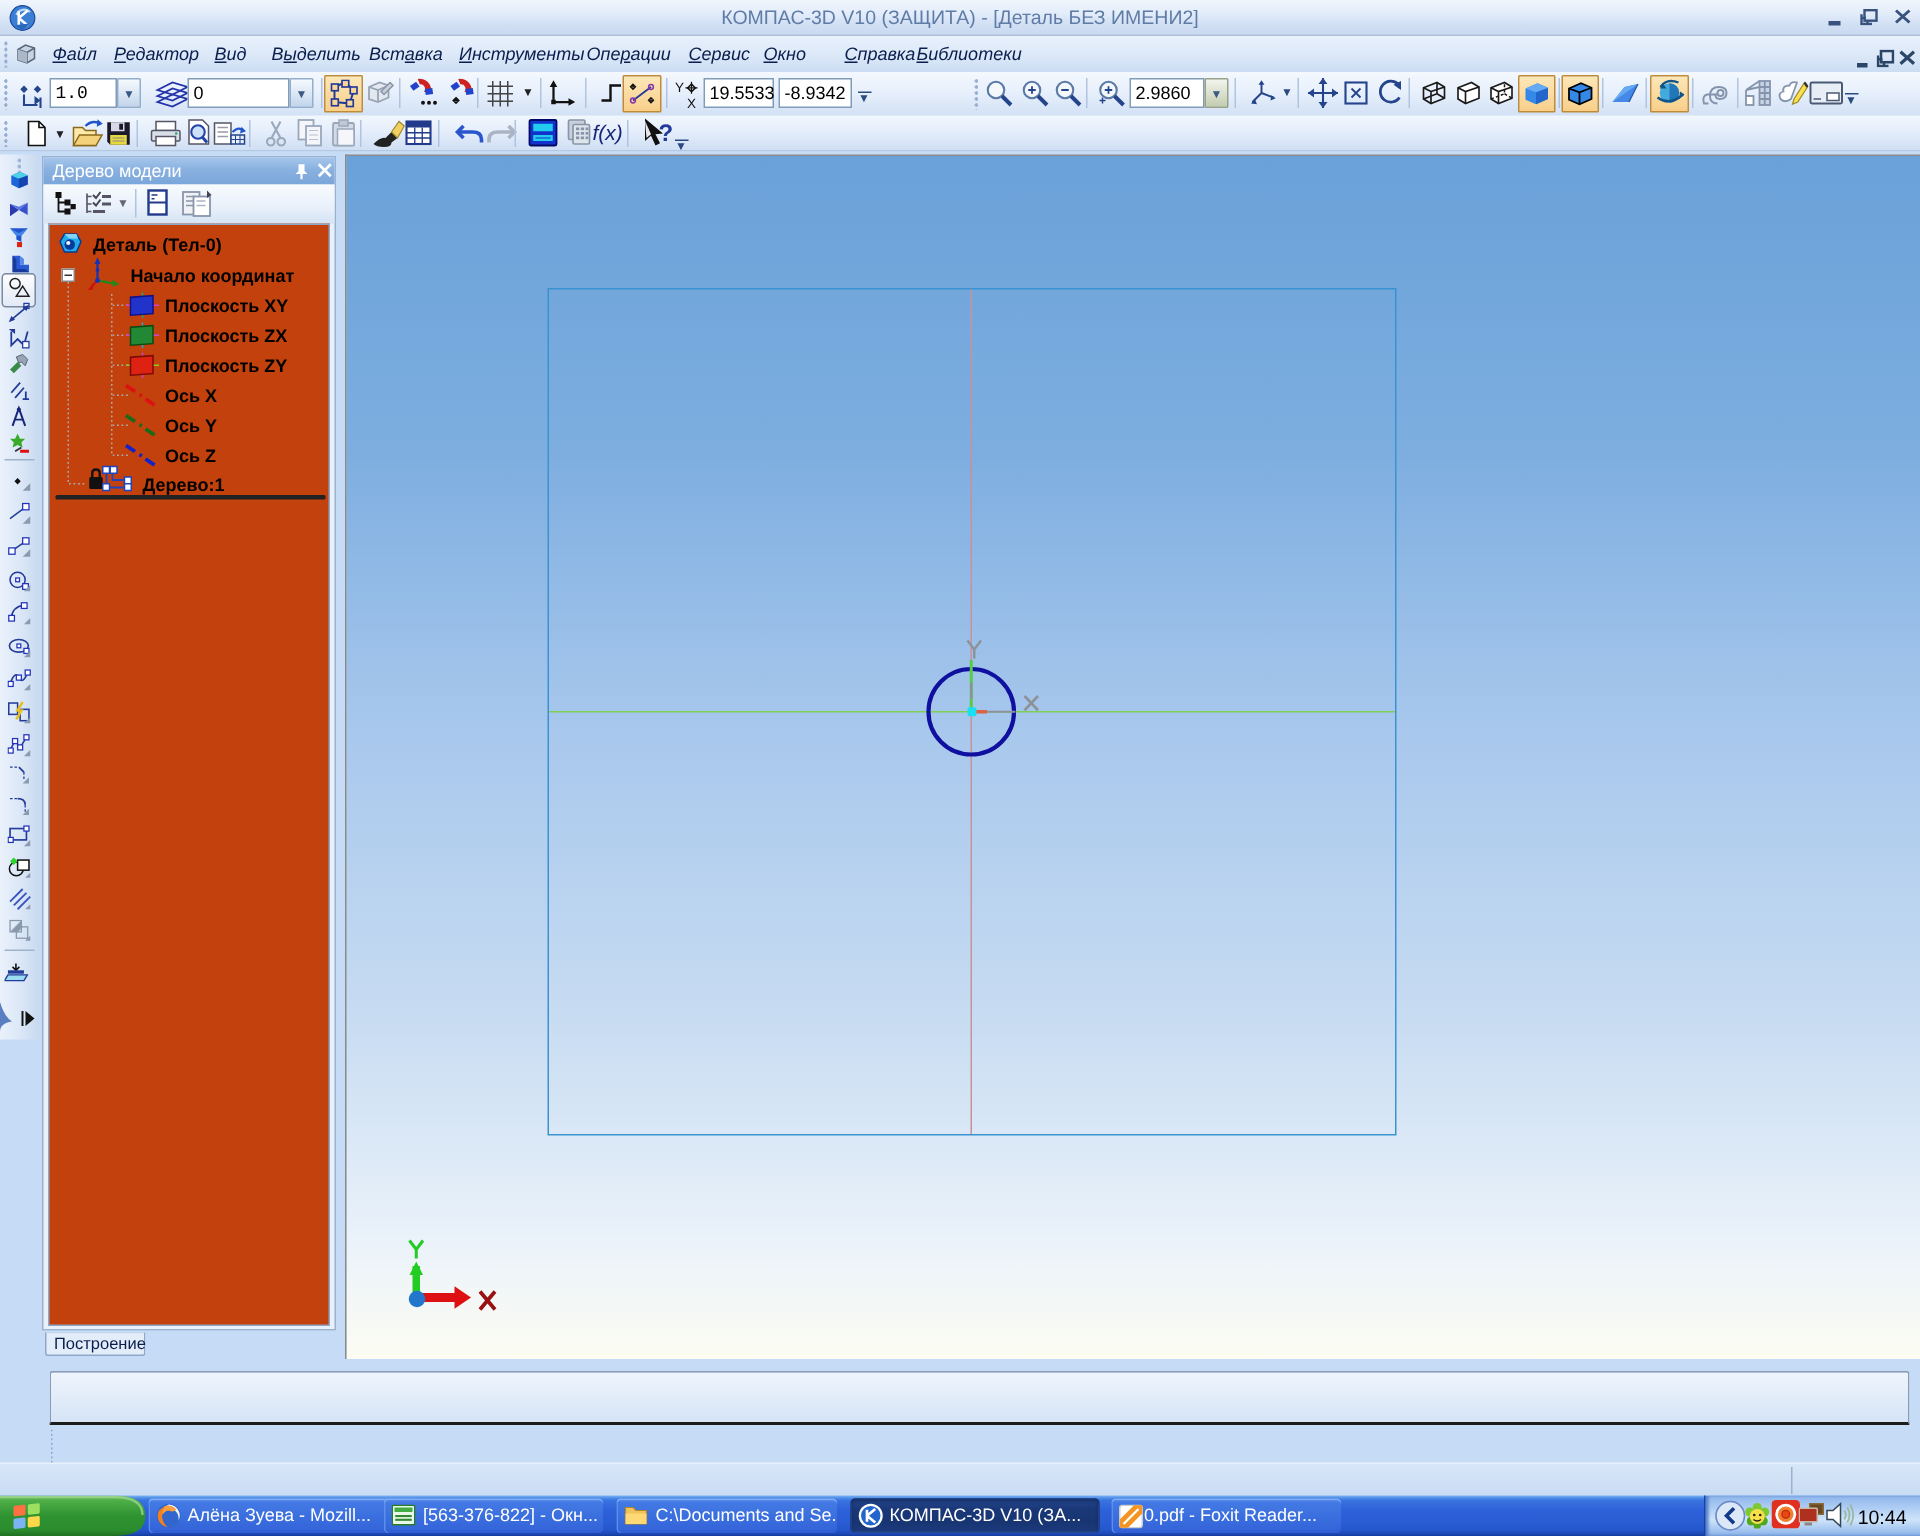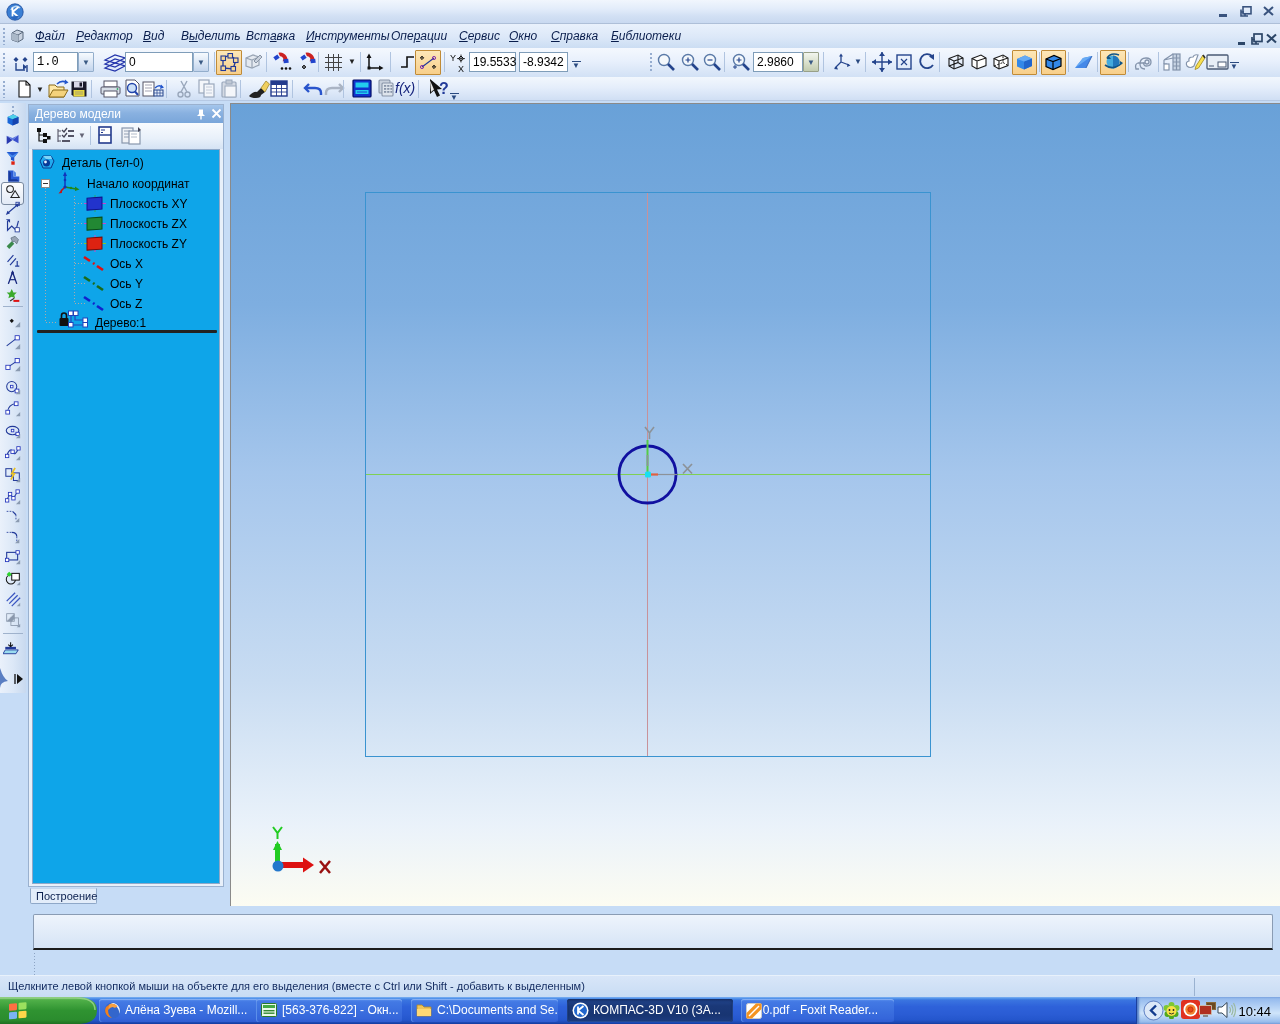--- a/index.html
+++ b/index.html
@@ -40,22 +40,22 @@
   background:linear-gradient(90deg,#eaf1fb 0%, #dce8f7 50%, #c8d9ef 100%); }
 
 
 #treepanel { left:28px; top:3px; width:196px; height:783px;
   background:#e8f0fa; border:1px solid #9ab1cf; }
 #treehdr { left:0px; top:0px; width:194px; height:18px;
   background:linear-gradient(#a5c6ec 0%, #89b1e0 45%, #7aa6da 100%);
   color:#fff; font-size:12px; padding:2px 0 0 6px; }
 #treetools { left:0px; top:18px; width:194px; height:26px;
   background:linear-gradient(#f8fbfe 0%, #e8f0fa 60%, #d5e3f4 100%); }
-#treebody { left:3px; top:44px; width:188px; height:735px; background:#0ea5e9;
-  border:1px solid #8fa8c8; }
+#treebody { left:3px; top:44px; width:188px; height:735px; background:#c2410c;
+  border:1px solid #8fa8c8;font-weight:bold; }
 .titem { position:absolute; font-size:12px; color:#000; white-space:nowrap; }
 #btab { left:30px; top:787px; width:67px; height:16px; background:#e3edfa;
   border:1px solid #8fa8c8; border-top:1px solid #c6d8ee; font-size:11px; color:#0a1e4d;
   padding:1px 0 0 5px; border-radius:0 0 2px 2px; }
 
 
 #propbar { left:33px; top:813px; width:1240px; height:36px;
   background:linear-gradient(#eef4fc 0%, #e2ecf9 50%, #d6e4f6 100%);
   border:1px solid #8a9cb4; border-bottom:2px solid #1c1c1c; border-radius:2px 2px 0 0; }
 #statusband { left:0px; top:874px; width:1280px; height:22px;
@@ -86,20 +86,21 @@
 <body>
 
 <div class="abs" id="titlebar">
   <svg class="abs" style="left:6px;top:3px;" width="18" height="18">
       <circle cx="9" cy="9" r="8.2" fill="#3a7fd4"></circle>
       <circle cx="9" cy="9" r="8.2" fill="none" stroke="#1a4a9c" stroke-width="0.8"></circle>
       <path d="M5 7 A5.5 5.5 0 0 1 14 5" stroke="#bcd8f4" stroke-width="1.6" fill="none"></path>
       <path d="M6.5 4.5 L6.5 13.5 M6.5 9 L12.5 4 M6.5 9 L12.5 14" stroke="#fff" stroke-width="1.7" fill="none"></path>
       <path d="M4 14 L14 12.5 L9 17.2 Z" fill="#2a66bc"></path>
     </svg>
+  <div class="abs" id="title-text">КОМПАС-3D V10 (ЗАЩИТА) - [Деталь БЕЗ ИМЕНИ2]</div>
   <div class="abs" style="left:1219px; top:14px; width:8px; height:2.5px; background:#39537e;"></div>
   <svg class="abs" style="left:1240px; top:6px;" width="12" height="11">
       <rect x="3" y="0.8" width="8" height="7" fill="none" stroke="#39537e" stroke-width="1.6"></rect>
       <path d="M1 3.5 L1 10 L8 10 M1 6 L4 6 M5 10 L5 8" stroke="#39537e" stroke-width="1.6" fill="none"></path>
     </svg>
   <svg class="abs" style="left:1263px; top:6px;" width="11" height="10">
       <path d="M1 1 L10 9 M10 1 L1 9" stroke="#39537e" stroke-width="2"></path>
     </svg>
 </div>
 
@@ -112,21 +113,21 @@
     </svg>
   <div class="abs menuitem" style="left:35px;"><u>Ф</u>айл</div>
   <div class="abs menuitem" style="left:76px;"><u>Р</u>едактор</div>
   <div class="abs menuitem" style="left:143px;"><u>В</u>ид</div>
   <div class="abs menuitem" style="left:181px;">В<u>ы</u>делить</div>
   <div class="abs menuitem" style="left:246px;">Вст<u>а</u>вка</div>
   <div class="abs menuitem" style="left:306px;"><u>И</u>нструменты</div>
   <div class="abs menuitem" style="left:391px;">Опе<u>р</u>ации</div>
   <div class="abs menuitem" style="left:459px;"><u>С</u>ервис</div>
   <div class="abs menuitem" style="left:509px;"><u>О</u>кно</div>
-  <div class="abs menuitem" style="left:551px;text-align:center;"><u>С</u>правка</div>
+  <div class="abs menuitem" style="left:563px;text-align:center;"><u>С</u>правка</div>
   <div class="abs menuitem" style="left:611px;"><u>Б</u>иблиотеки</div>
   <div class="abs" style="left:1238px; top:18px; width:7px; height:2.5px; background:#2c4668;"></div>
   <svg class="abs" style="left:1251px; top:9px;" width="12" height="12">
       <rect x="3" y="1" width="8" height="7.5" fill="none" stroke="#2c4668" stroke-width="1.7"></rect>
       <path d="M1 4 L1 11 L8 11 M1 6.5 L4 6.5 M5 11 L5 9" stroke="#2c4668" stroke-width="1.7" fill="none"></path>
     </svg>
   <svg class="abs" style="left:1266px; top:9px;" width="11" height="11">
       <path d="M1 1.5 L10 9.5 M10 1.5 L1 9.5" stroke="#2c4668" stroke-width="2.1"></path>
     </svg>
 </div>
@@ -785,21 +786,20 @@
         </svg>
       <div class="titem" style="left:62px;top:166px;">Дерево:1</div>
       <div class="abs" style="left:4px;top:180px;width:180px;height:3px;background:#222;border-radius:1px;"></div>
     </div>
   </div>
   <div class="abs" id="btab">Построение</div>
 
   <div class="abs" id="propbar"></div>
   <div class="abs" style="left:34px;top:852px;width:1px;height:24px;background-image:linear-gradient(#8ca4c4 1px, rgba(0,0,0,0) 1px);background-size:1px 3px;"></div>
   <div class="abs" id="statusband">
-    <div class="abs" id="statustext">Щелкните левой кнопкой мыши на объекте для его выделения (вместе с Ctrl или Shift - добавить к выделенным)</div>
     <div class="abs" style="left:1194px;top:2px;width:1px;height:18px;background:#9ab2d0;"></div>
   </div>
 </div>
 
 <div class="abs" id="taskbar">
   <div class="abs" id="startbtn">
     <svg class="abs" style="left:0;top:0;" width="98" height="27">
       <defs>
         <linearGradient id="sg" x1="0" y1="0" x2="0" y2="1">
           <stop offset="0" stop-color="#7fc571"></stop>

